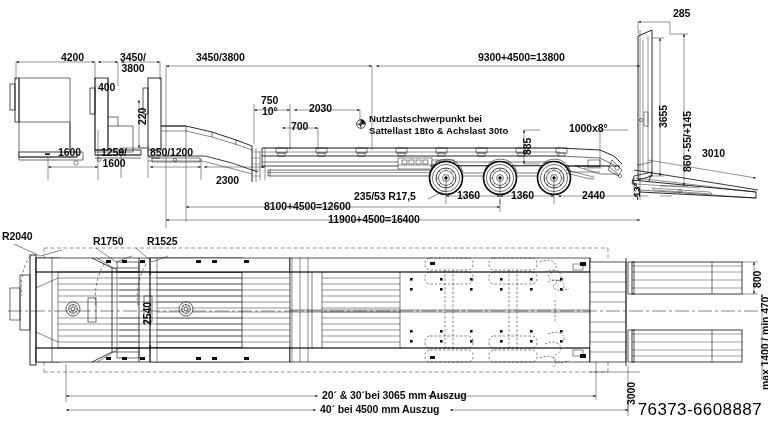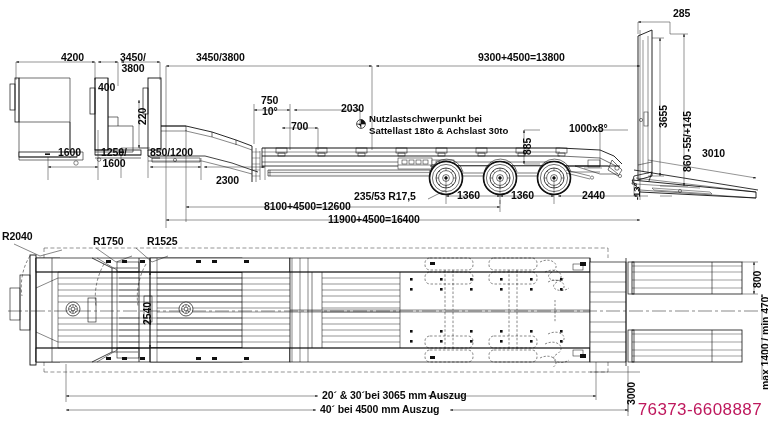--- a/index.html
+++ b/index.html
@@ -46,21 +46,21 @@
     line-height:1.22;
     white-space:nowrap;
   }
   .ctr{ text-align:center; }
   #watermark{
     position:absolute;
     right:6px;
     bottom:2px;
     font-family:"Liberation Sans", sans-serif;
     font-size:17px;
-    color:#be185d;
+    color:#000000;
     letter-spacing:0.4px;
     white-space:nowrap;
   }
 </style>
 </head>
 <body>
 
 <div id="sheet">
 
   <svg viewBox="0 0 768 422">
@@ -555,21 +555,21 @@
 3800</div>
   <div class="dimtxt" style="left:196px; top:52px;">3450/3800</div>
   <div class="dimtxt" style="left:434px; top:52px;margin-left:44px;">9300+4500=13800</div>
   <div class="dimtxt vert" style="left:137px; top:125px;">220</div>
   <div class="dimtxt two ctr" style="left:101px; top:147px; white-space:pre;">1250/
 1600</div>
   <div class="dimtxt" style="left:150px; top:147px;">850/1200</div>
   <div class="dimtxt" style="left:216px; top:147px;margin-top:28px;">2300</div>
   <div class="dimtxt" style="left:261px; top:95px;">750</div>
   <div class="dimtxt" style="left:262px; top:106px;">10°</div>
-  <div class="dimtxt" style="left:309px; top:103px;margin-left:32px;">2030</div>
+  <div class="dimtxt" style="left:309px; top:103px;">2030</div>
   <div class="dimtxt" style="left:291px; top:121px;">700</div>
   <div class="note" style="left:369px; top:113px;">Nutzlastschwerpunkt bei</div>
   <div class="note" style="left:369px; top:125px;">Sattellast 18to &amp; Achslast 30to</div>
   <div class="dimtxt" style="left:354px; top:191px;">235/53 R17,5</div>
   <div class="dimtxt" style="left:457px; top:190px;">1360</div>
   <div class="dimtxt" style="left:511px; top:190px;">1360</div>
   <div class="dimtxt" style="left:582px; top:190px;">2440</div>
   <div class="dimtxt vert" style="left:522px; top:155px;">885</div>
   <div class="dimtxt" style="left:264px; top:201px;">8100+4500=12600</div>
   <div class="dimtxt" style="left:328px; top:214px;">11900+4500=16400</div>

